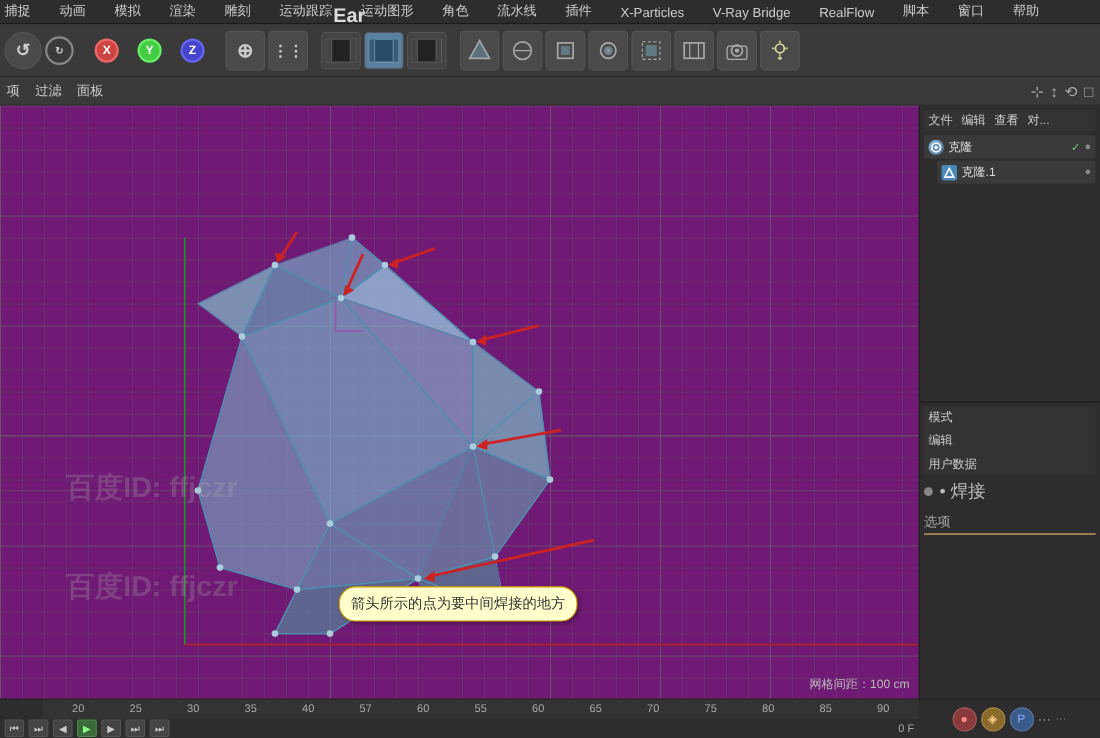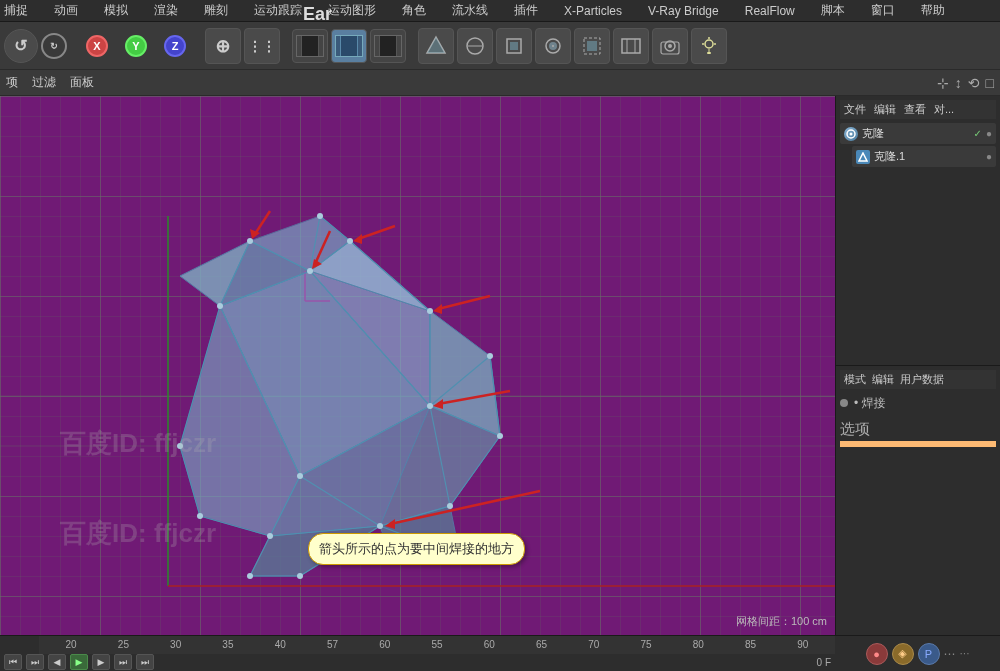--- a/index.html
+++ b/index.html
@@ -54,21 +54,21 @@
     .scene-item {
       display: flex; align-items: center; padding: 3px 4px; gap: 4px; background: #3a3a3a;
       margin-bottom: 2px; border-radius: 2px;
     }
     .scene-item .label { font-size: 11px; color: #ddd; flex: 1; }
     .scene-item .check { font-size: 10px; color: #7c7; }
     .scene-item-sub { margin-left: 12px; }
 
     #right-panel-bottom { flex: 1; padding: 4px; }
     #right-panel-bottom-bar {
-      display: flex; gap: 6px; padding: 2px 4px; background: #333; margin-bottom: 6px;
+      display: flex; gap: 6px; padding: 2px 4px; background: #333; margin-bottom: 6px; flex-direction: column;
     }
     #right-panel-bottom-bar span { font-size: 11px; color: #ccc; cursor: pointer; }
 
     .prop-section { margin-bottom: 8px; }
     .prop-row { display: flex; align-items: center; padding: 2px 0; font-size: 11px; color: #bbb; }
     .prop-row .prop-label { flex: 1; }
     .prop-row .prop-check { color: #7c7; }
 
     
     #timeline {
@@ -425,25 +425,25 @@
     <div id="right-panel-bottom">
       <div id="right-panel-bottom-bar">
         <span>模式</span>
         <span>编辑</span>
         <span>用户数据</span>
       </div>
 
       <div class="prop-section">
         <div style="display:flex;align-items:center;gap:6px;margin-bottom:8px;">
           <div style="width:8px;height:8px;background:#888;border-radius:50%;"></div>
-          <span style="font-size:12px;color:#bbb;">• 焊接</span>
+          <span style="font-size:16px;color:#bbb;">• 焊接</span>
         </div>
 
         <div class="prop-section">
-          <div style="font-size:15px;color:#aaa;margin-bottom:4px;border-bottom:6px solid #fdba74;padding-bottom:2px;">选项</div>
+          <div style="font-size:12px;color:#aaa;margin-bottom:4px;border-bottom:1px solid #fdba74;padding-bottom:2px;">选项</div>
         </div>
       </div>
     </div>
   </div>
 </div>
 
 <div id="timeline">
   <div id="timeline-left">
     <div id="timeline-numbers">
       <span class="tl-num">20</span>

